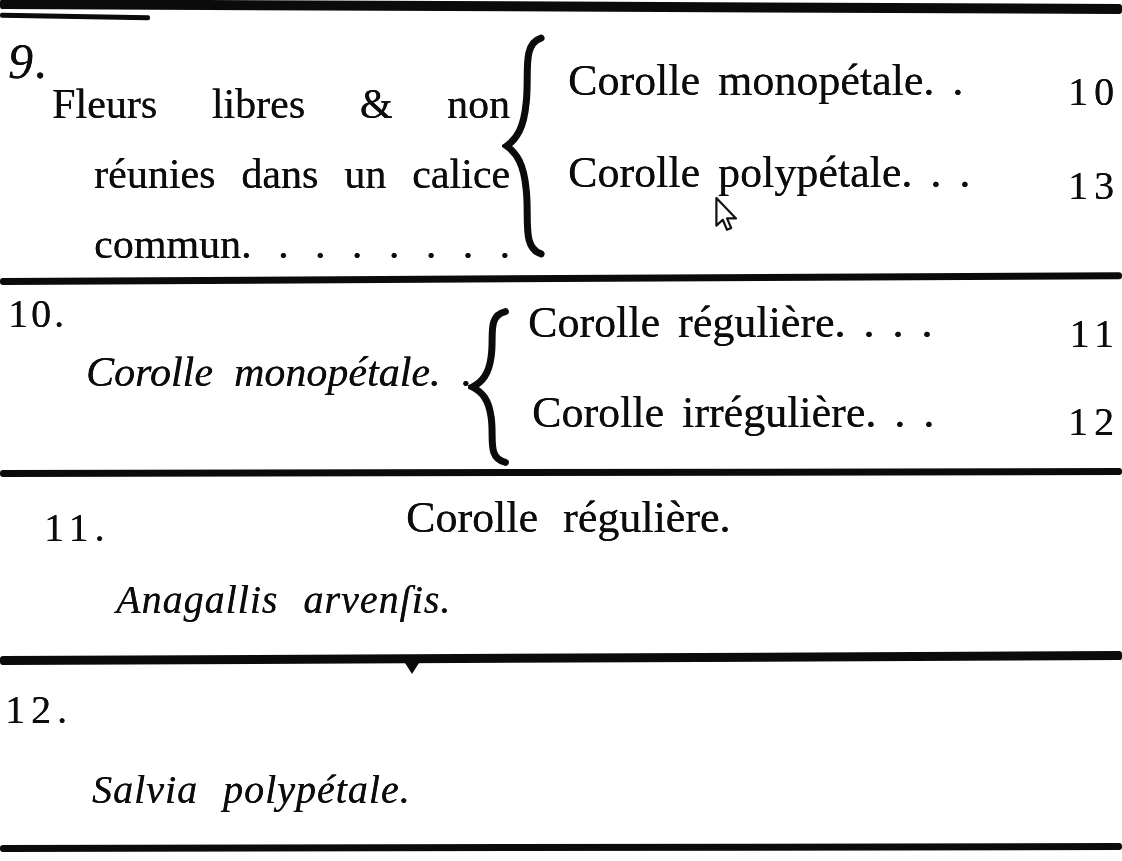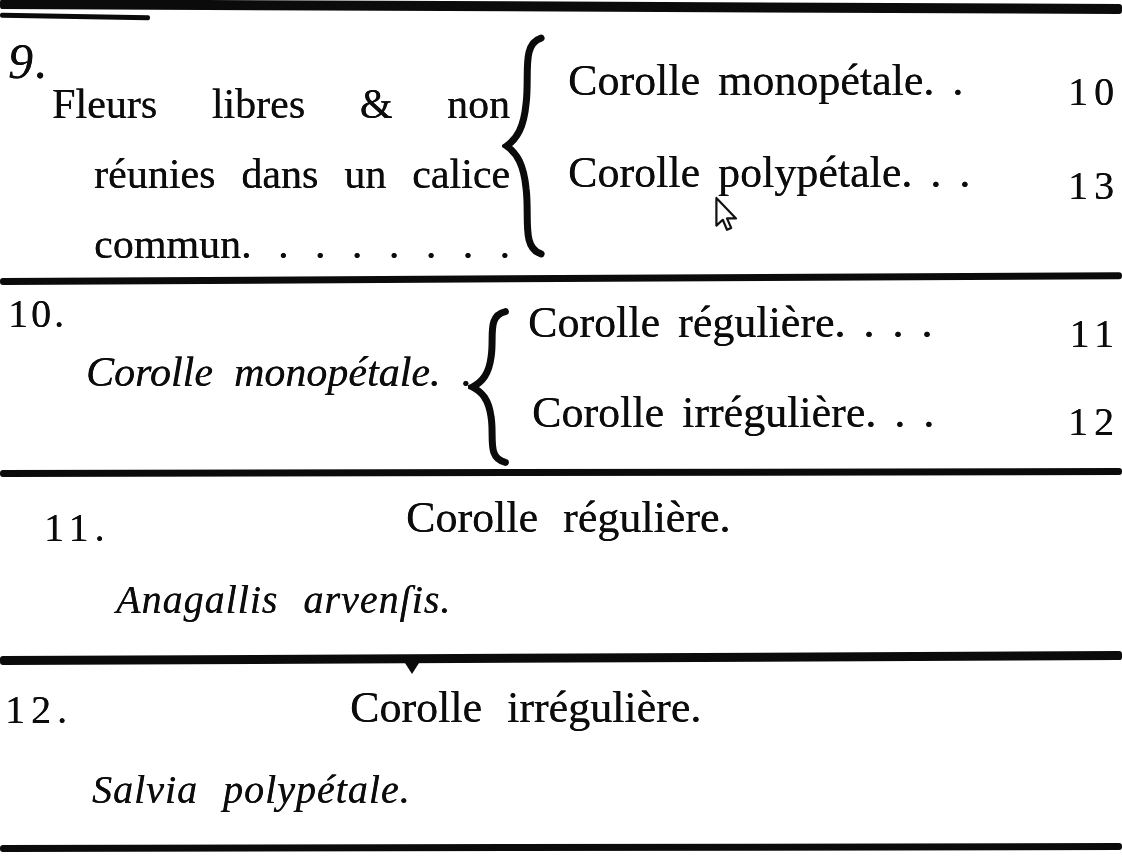--- a/index.html
+++ b/index.html
@@ -91,20 +91,19 @@
   <div class="abs opt-label o10a">Corolle régulière. . . .</div>
   <div class="abs ref-num r10a">11</div>
   <div class="abs opt-label o10b">Corolle irrégulière. . .</div>
   <div class="abs ref-num r10b">12</div>
 
   <div class="abs entry-num num11">11.</div>
   <div class="abs heading h11">Corolle régulière.</div>
   <div class="abs species s11">Anagallis arvenſis.</div>
 
   <div class="abs entry-num num12">12.</div>
-  <div class="abs heading h12">Corolle irrégulière.</div>
   <div class="abs species s12">Salvia polypétale.</div>
 
   <svg class="cursor" viewBox="0 0 13 19">
     <path d="M1.2 1 L1.2 14.8 L4.4 11.9 L6.5 16.9 L8.6 16 L6.5 11.2 L11 11.2 Z" fill="#ffffff" stroke="#111111" stroke-width="1.1" stroke-linejoin="round"></path>
   </svg>
 
 </div>
 
 </body></html>

